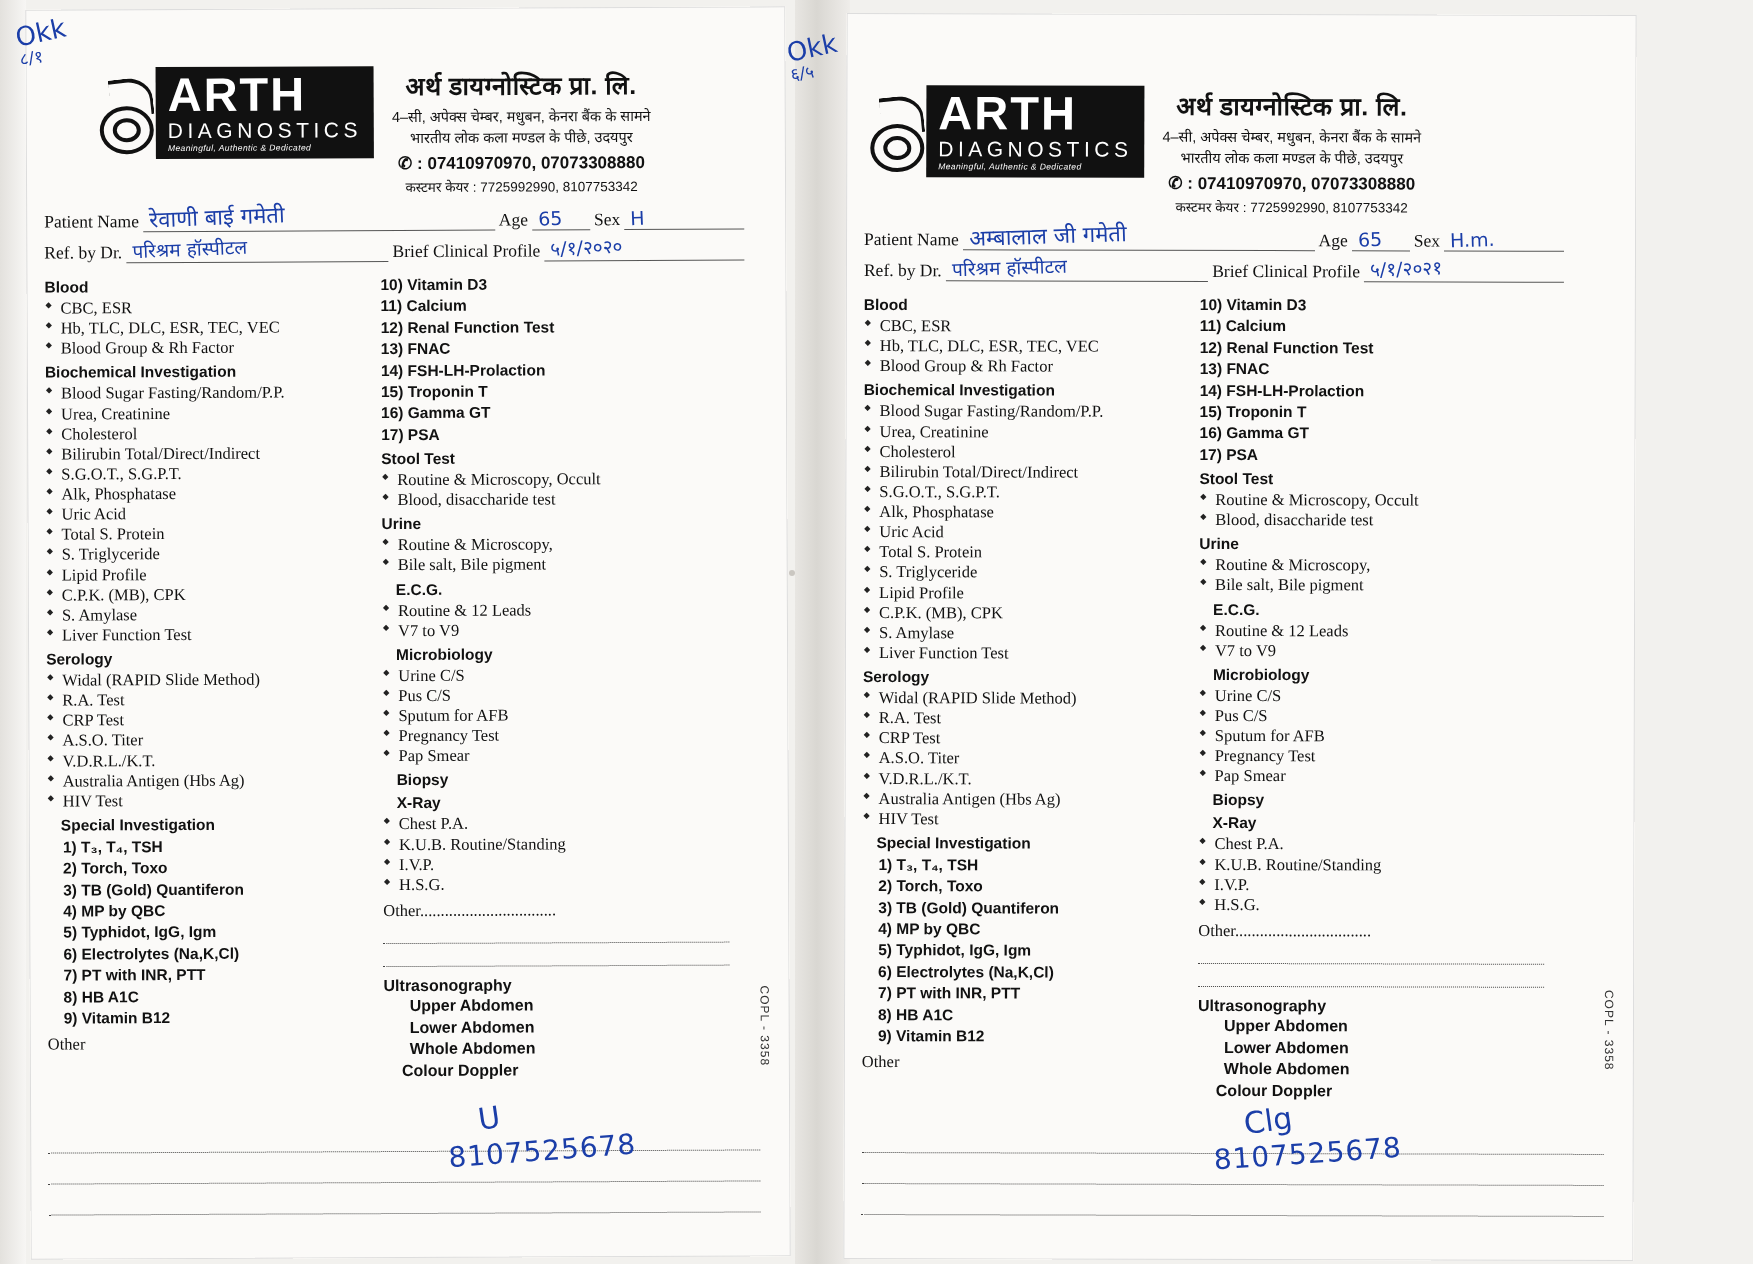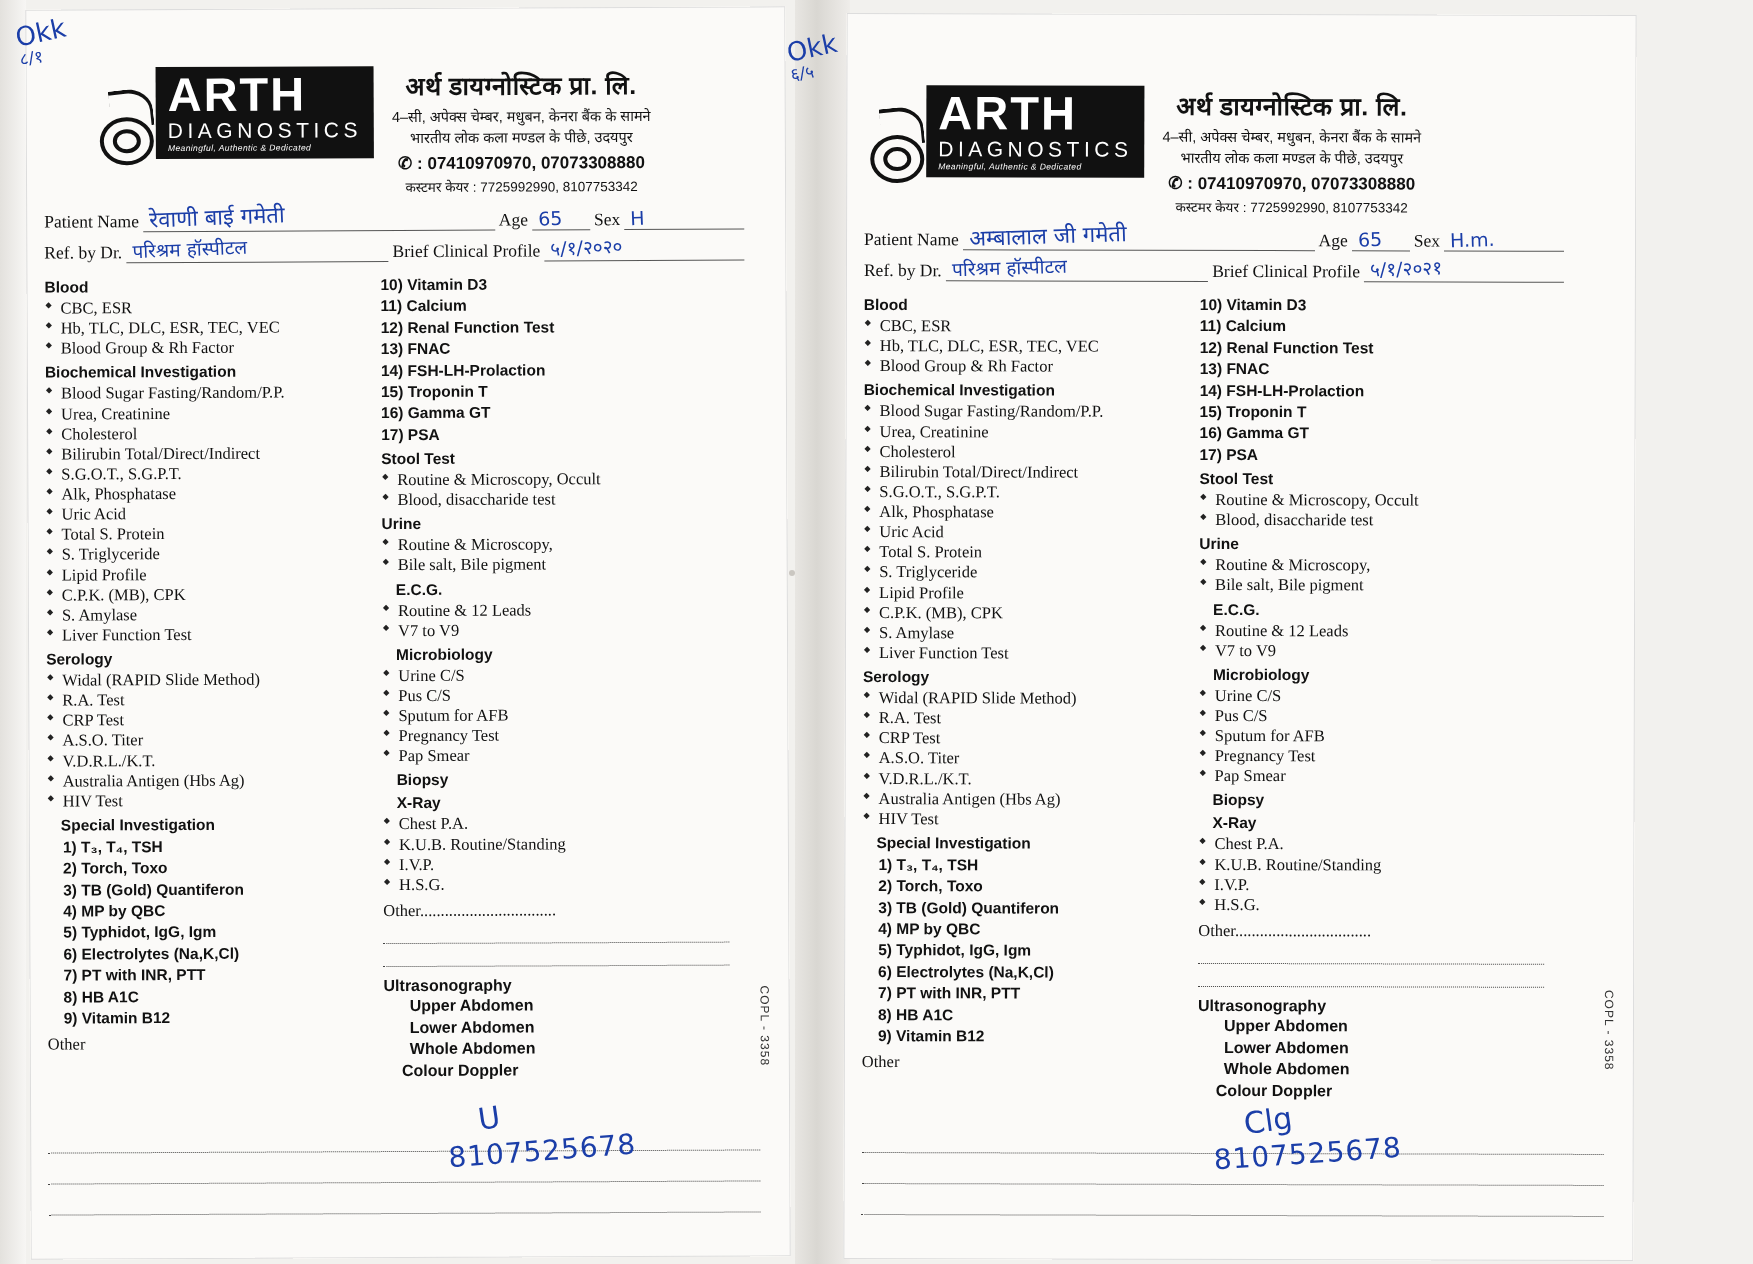--- a/index.html
+++ b/index.html
@@ -55,21 +55,21 @@
   }
   
   .hdr {
     display: flex;
     align-items: flex-start;
     padding-top: 58px;
     padding-left: 70px;
   }
   .logo-wrap {
     display: flex;
-    align-items: flex-end;
+    align-items: center;
   }
   .eye {
     width: 58px;
     height: 70px;
     position: relative;
     margin-right: 2px;
   }
   .eye .swirl {
     position: absolute;
     left: 4px;

